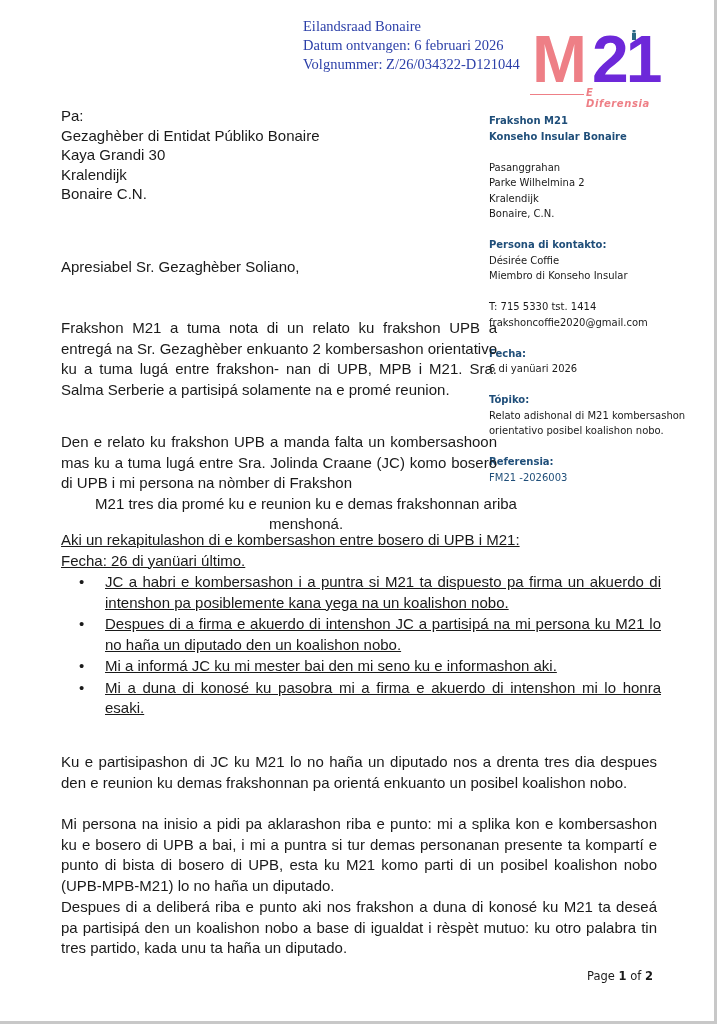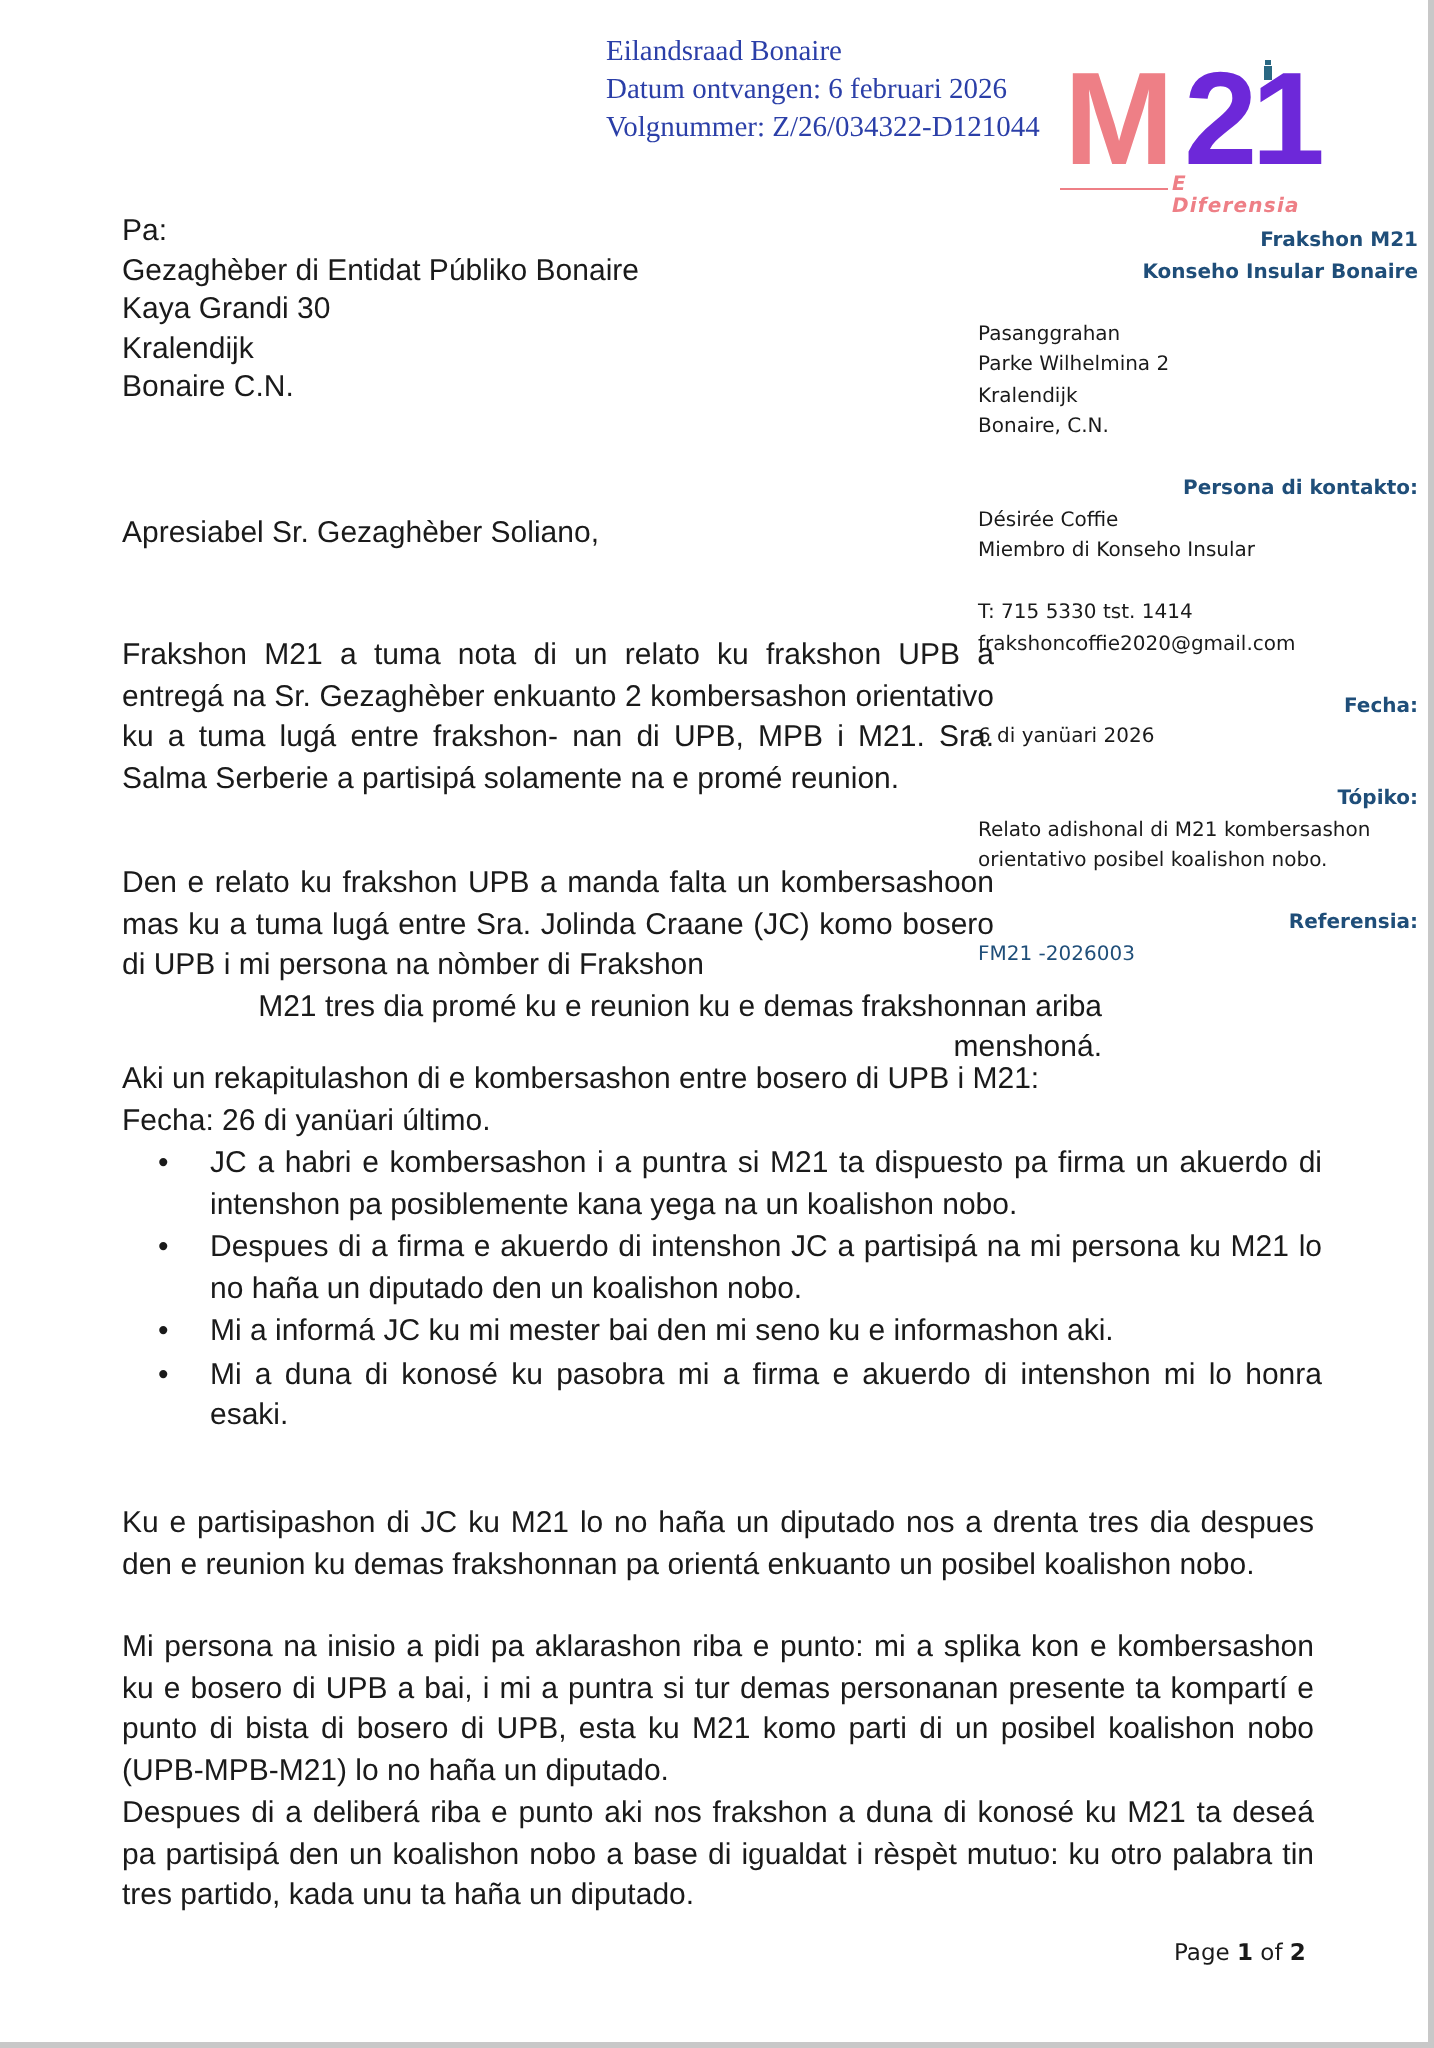--- a/index.html
+++ b/index.html
@@ -21,31 +21,31 @@
   .logo { position: absolute; left: 530px; top: 26px; width: 120px; height: 78px; }
   .logo-m { position: absolute; left: 2px; top: 4px; font-family: "Liberation Sans", sans-serif; font-weight: bold; font-size: 66px; line-height: 58px; color: #ee7f86; letter-spacing: -2px; }
   .logo-21 { position: absolute; left: 62px; top: 4px; font-family: "Liberation Sans", sans-serif; font-weight: bold; font-size: 66px; line-height: 58px; color: #6d28d9; letter-spacing: -3px; }
   .logo-tower { position: absolute; left: 99px; top: 4px; width: 10px; height: 10px; }
   .logo-line { position: absolute; left: 0; top: 68px; width: 54px; height: 1px; background: #ee7f86; }
   .logo-tag { position: absolute; left: 56px; top: 61px; font-family: "DejaVu Sans", sans-serif; font-style: italic; font-weight: bold; font-size: 10px; color: #ee7f86; letter-spacing: 0.6px; }
 
   .recipient { position: absolute; left: 61px; top: 106px; font-size: 15px; line-height: 19.5px; }
 
   .sidebar { position: absolute; left: 489px; top: 113px; width: 220px; font-family: "DejaVu Sans", sans-serif; font-size: 10px; line-height: 15.5px; color: #1a1a1a; }
-  .sidebar .hd { font-weight: bold; color: #1f4e79; text-align: right; }
+  .sidebar .hd { font-weight: bold; color: #1f4e79; }
   .sidebar .blue { color: #1f4e79; }
   .sidebar .gap { height: 15.5px; }
 
   .salutation { position: absolute; left: 61px; top: 258px; font-size: 15px; }
 
   .body-text { position: absolute; left: 61px; font-size: 15px; line-height: 20.5px; text-align: justify; }
   .p1 { top: 318px; width: 436px; }
   .p2 { top: 432px; width: 436px; }
-  .p2 .last-line { display: block; width: 490px; text-align: right; }
-  .p3 { top: 530px; width: 600px; text-align: left; }
+  .p2 .last-line { display: block; width: 490px; text-align: center; }
+  .p3 { top: 530px; width: 600px; text-align: left; text-decoration: underline; }
   ul.bullets { margin: 0; padding: 0 0 0 44px; list-style: none; }
   ul.bullets li { position: relative; font-size: 15px; line-height: 20.5px; margin-top: 1px; }
   ul.bullets li::before { content: "\2022"; position: absolute; left: -26px; top: 0; }
 
   .p4 { top: 752px; width: 596px; }
   .p5 { top: 814px; width: 596px; }
   .p6 { top: 897px; width: 596px; }
 
   .footer { position: absolute; left: 587px; top: 969px; font-family: "DejaVu Sans", sans-serif; font-size: 11.5px; color: #1a1a1a; }
   .footer b { font-weight: bold; }

